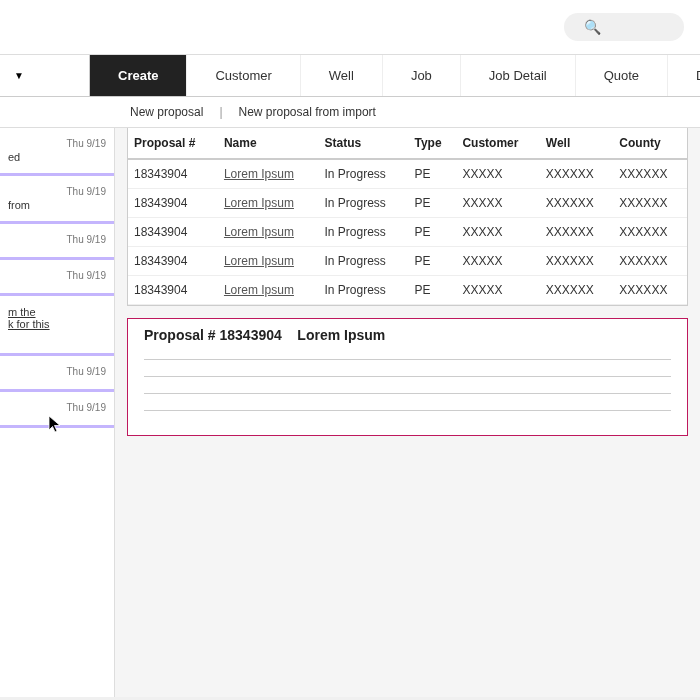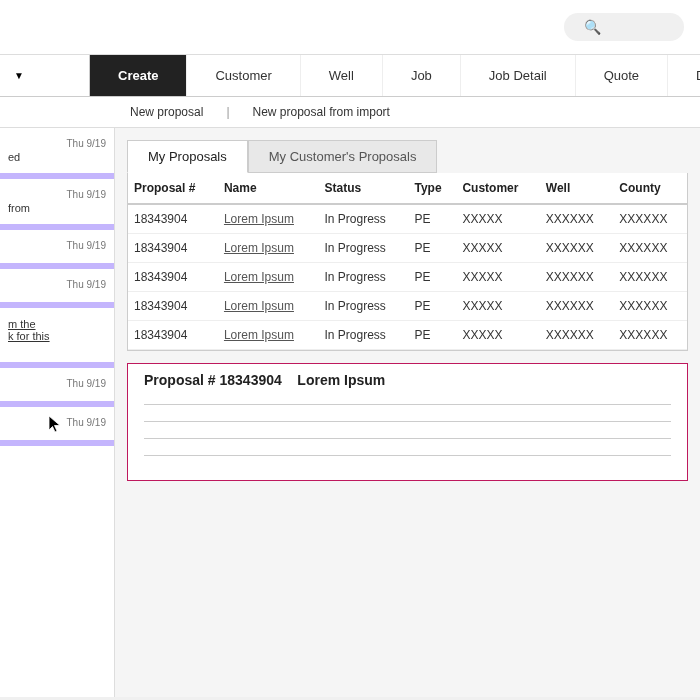--- a/index.html
+++ b/index.html
@@ -67,21 +67,21 @@
       font-weight: bold;
     }
 
     
     .sub-nav {
       background: #fff;
       padding: 8px 130px;
       border-bottom: 1px solid #ddd;
       display: flex;
       align-items: center;
-      gap: 23px;
+      gap: 16px;
       font-size: 12px;
       color: #333;
     }
     .sub-nav-link {
       cursor: pointer;
       color: #333;
     }
     .sub-nav-separator {
       color: #999;
     }
@@ -95,21 +95,21 @@
     
     .sidebar {
       width: 115px;
       background: #fff;
       border-right: 1px solid #ddd;
       overflow-y: auto;
       flex-shrink: 0;
     }
     .sidebar-item {
       padding: 10px 8px;
-      border-bottom: 6px solid #c4b5fd;
+      border-bottom: 3px solid #c4b5fd;
       font-size: 11px;
       color: #333;
     }
     .sidebar-date {
       font-size: 10px;
       color: #777;
       text-align: right;
       margin-bottom: 2px;
     }
     .sidebar-text {
@@ -279,28 +279,20 @@
     <div class="sidebar-item">
       <div class="sidebar-date">Thu 9/19</div>
     </div>
     <div class="sidebar-item">
       <div class="sidebar-date">Thu 9/19</div>
     </div>
   </div>
 
   <div class="content-area">
 
-    <div class="proposals-tabs">
-      <div class="proposal-tab active">
-        <span>My Proposals</span>
-      </div>
-      <div class="proposal-tab">
-        <span>My Customer's Proposals</span>
-      </div>
-    </div>
 
     <div class="proposals-table-wrap">
       <table>
         <thead>
           <tr>
             <th>Proposal #</th>
             <th>Name</th>
             <th>Status</th>
             <th>Type</th>
             <th>Customer</th>

